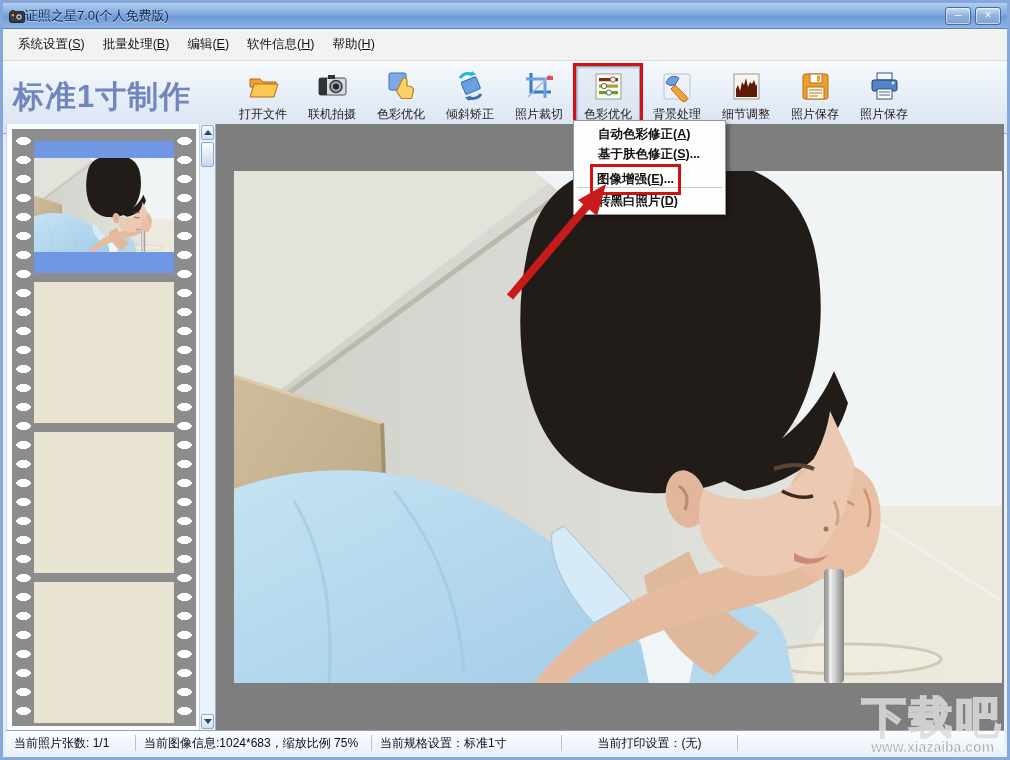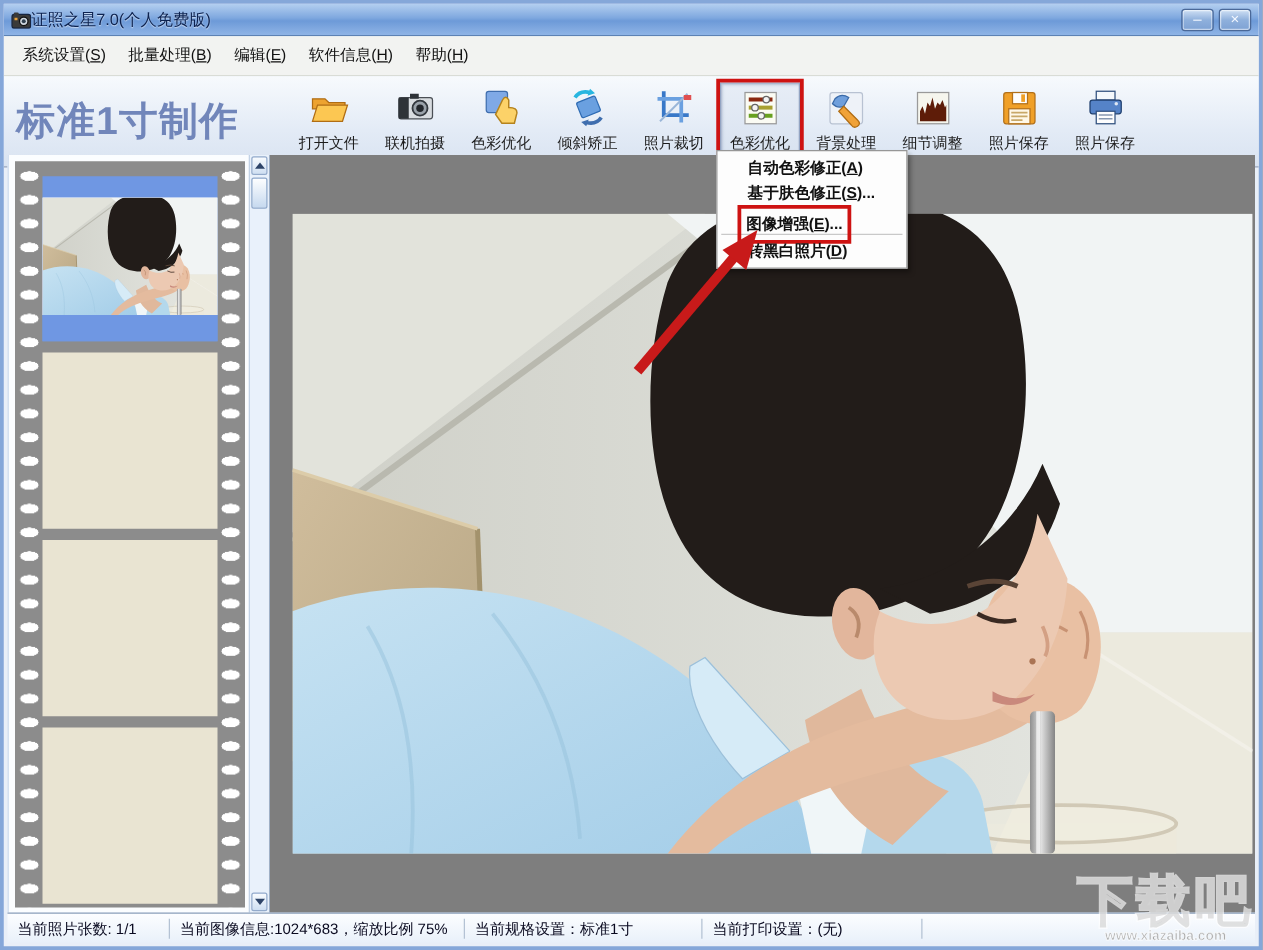--- a/index.html
+++ b/index.html
@@ -86,27 +86,27 @@
   .red-box{display:inline-block;border:3px solid #ce1312;padding:4px 4px;margin-left:-8px;line-height:17px;}
   
   .arrow-overlay{position:absolute;left:477px;top:167px;width:170px;height:145px;z-index:12;pointer-events:none;}
   
   .statusbar{
     position:absolute;left:3px;right:3px;bottom:3px;height:24px;
     background:linear-gradient(#fcfdff,#e9f1fa);border-top:1px solid #8fa2bc;
     display:flex;align-items:center;font-size:12px;color:#0a0a20;
   }
   .st-sec{padding:0 8px;height:16px;line-height:16px;border-right:1px solid #b4c2d4;white-space:nowrap;}
-  .st-sec.s1{width:130px;}.st-sec.s2{width:236px;}.st-sec.s3{width:190px;}.st-sec.s4{width:176px;}
+  .st-sec.s1{width:130px;}.st-sec.s2{width:236px;}.st-sec.s3{width:190px;}.st-sec.s4{width:176px;text-align:center;}
   .st-sec.last{border-right:none;flex:1;}
   
   .watermark{position:absolute;right:4px;bottom:2px;z-index:30;text-align:center;pointer-events:none;}
   .wm-title{font-size:44px;font-weight:bold;letter-spacing:3px;color:rgba(110,110,110,.60);
     -webkit-text-stroke:2px rgba(255,255,255,.65);line-height:46px;}
-  .wm-url{font-size:11px;font-weight:bold;color:rgba(140,140,140,.75);
+  .wm-url{font-size:14px;font-weight:bold;color:rgba(140,140,140,.75);
     -webkit-text-stroke:0.7px rgba(255,255,255,.8);margin-top:-2px;}
   u{text-decoration:underline;}
 </style>
 </head>
 <body>
 
 <svg width="0" height="0" style="position:absolute">
   <defs>
     <linearGradient id="wallG" x1="0" y1="0" x2="1" y2="0">
       <stop offset="0" stop-color="#cfd0c8"></stop>

